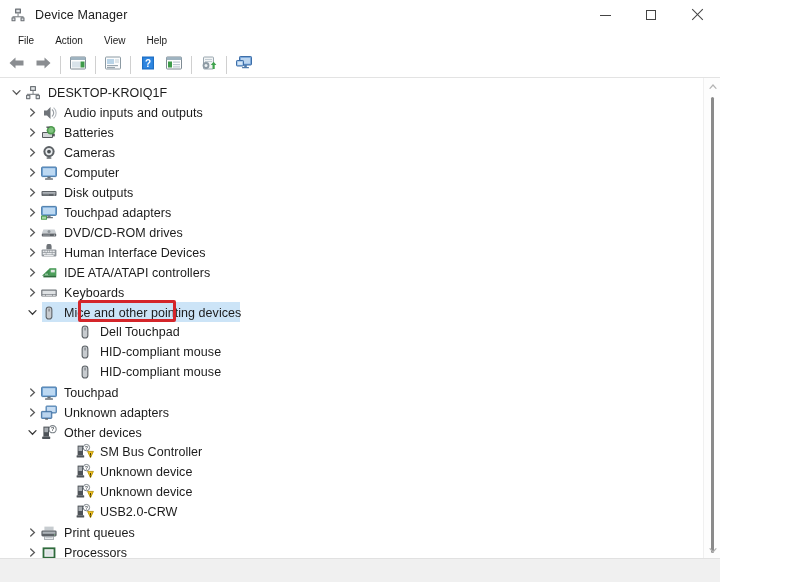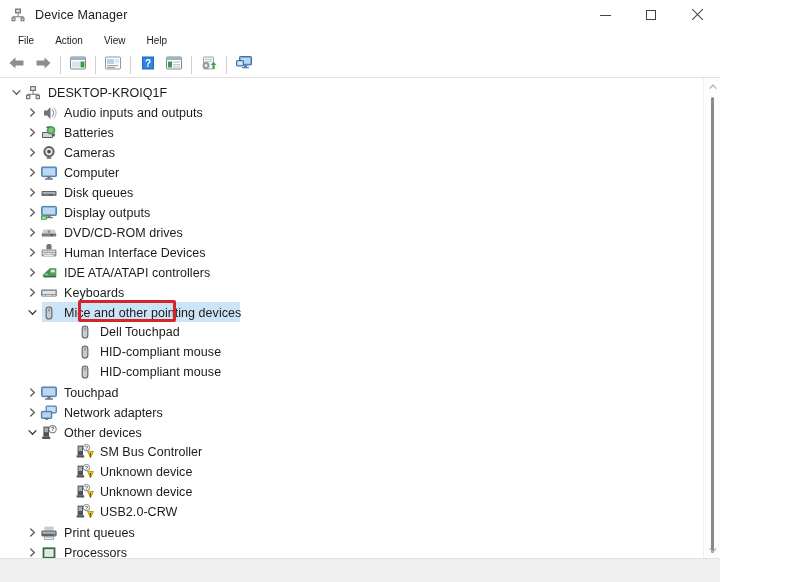--- a/index.html
+++ b/index.html
@@ -444,42 +444,42 @@
               </svg>
           </span>
           <span class="icon">
             <svg width="18" height="18" viewBox="0 0 18 18">
               <rect x="1.5" y="7" width="15" height="5" rx="0.9" fill="#5e6368"></rect>
               <rect x="2.6" y="8" width="12.8" height="1.8" fill="#aeb3b8"></rect>
               <circle cx="14.2" cy="10.9" r="0.7" fill="#cfd3d6"></circle>
               <rect x="3" y="10.4" width="6" height="0.9" fill="#83888d"></rect>
             </svg>
           </span>
-          <span class="label">Disk queues</span>
+          <span class="label">Disk outputs</span>
         </div>
       </div>
 
       <div class="row">
         <div class="rowinner d1">
           <span class="twisty">
             <svg width="9" height="9" viewBox="0 0 9 9">
                 <path d="M2.7 1 L6.4 4.5 L2.7 8" fill="none" stroke="#5a5a5a" stroke-width="1.3" stroke-linecap="round"></path>
               </svg>
           </span>
           <span class="icon">
             <svg width="18" height="18" viewBox="0 0 18 18">
               <rect x="1.6" y="2.4" width="14.8" height="9" rx="0.8" fill="#6b9fd4" stroke="#4a7ba8" stroke-width="1"></rect>
               <rect x="2.9" y="3.6" width="12.2" height="6.6" fill="#bdd9f2"></rect>
               <rect x="7.4" y="11.4" width="3.2" height="1.5" fill="#6b7177"></rect>
               <rect x="5" y="12.9" width="8" height="1.4" rx="0.6" fill="#6b7177"></rect>
               <rect x="1" y="11.6" width="6" height="4.2" rx="0.6" fill="#4e9a4e"></rect>
               <rect x="2" y="12.6" width="4" height="2.2" fill="#a8d8a8"></rect>
             </svg>
           </span>
-          <span class="label">Display outputs</span>
+          <span class="label">Touchpad adapters</span>
         </div>
       </div>
 
       <div class="row">
         <div class="rowinner d1">
           <span class="twisty">
             <svg width="9" height="9" viewBox="0 0 9 9">
                 <path d="M2.7 1 L6.4 4.5 L2.7 8" fill="none" stroke="#5a5a5a" stroke-width="1.3" stroke-linecap="round"></path>
               </svg>
           </span>
@@ -648,21 +648,21 @@
           </span>
           <span class="icon">
             <svg width="18" height="18" viewBox="0 0 18 18">
               <rect x="6" y="2" width="10.4" height="7" rx="0.7" fill="#7fa8d4" stroke="#4a7ba8" stroke-width="0.9"></rect>
               <rect x="7" y="3" width="8.4" height="5" fill="#c6dcf2"></rect>
               <rect x="1.4" y="7.4" width="10.4" height="7" rx="0.7" fill="#6b97c8" stroke="#3f6e9e" stroke-width="0.9"></rect>
               <rect x="2.4" y="8.4" width="8.4" height="5" fill="#bad4ee"></rect>
               <rect x="5.2" y="14.4" width="2.8" height="1.3" fill="#5d6368"></rect>
             </svg>
           </span>
-          <span class="label">Network adapters</span>
+          <span class="label">Unknown adapters</span>
         </div>
       </div>
 
       <div class="row">
         <div class="rowinner d1">
           <span class="twisty">
             <svg width="9" height="9" viewBox="0 0 9 9">
                 <path d="M1 2.6 L4.5 6.3 L8 2.6" fill="none" stroke="#3a3a3a" stroke-width="1.3" stroke-linecap="round"></path>
               </svg>
           </span>

